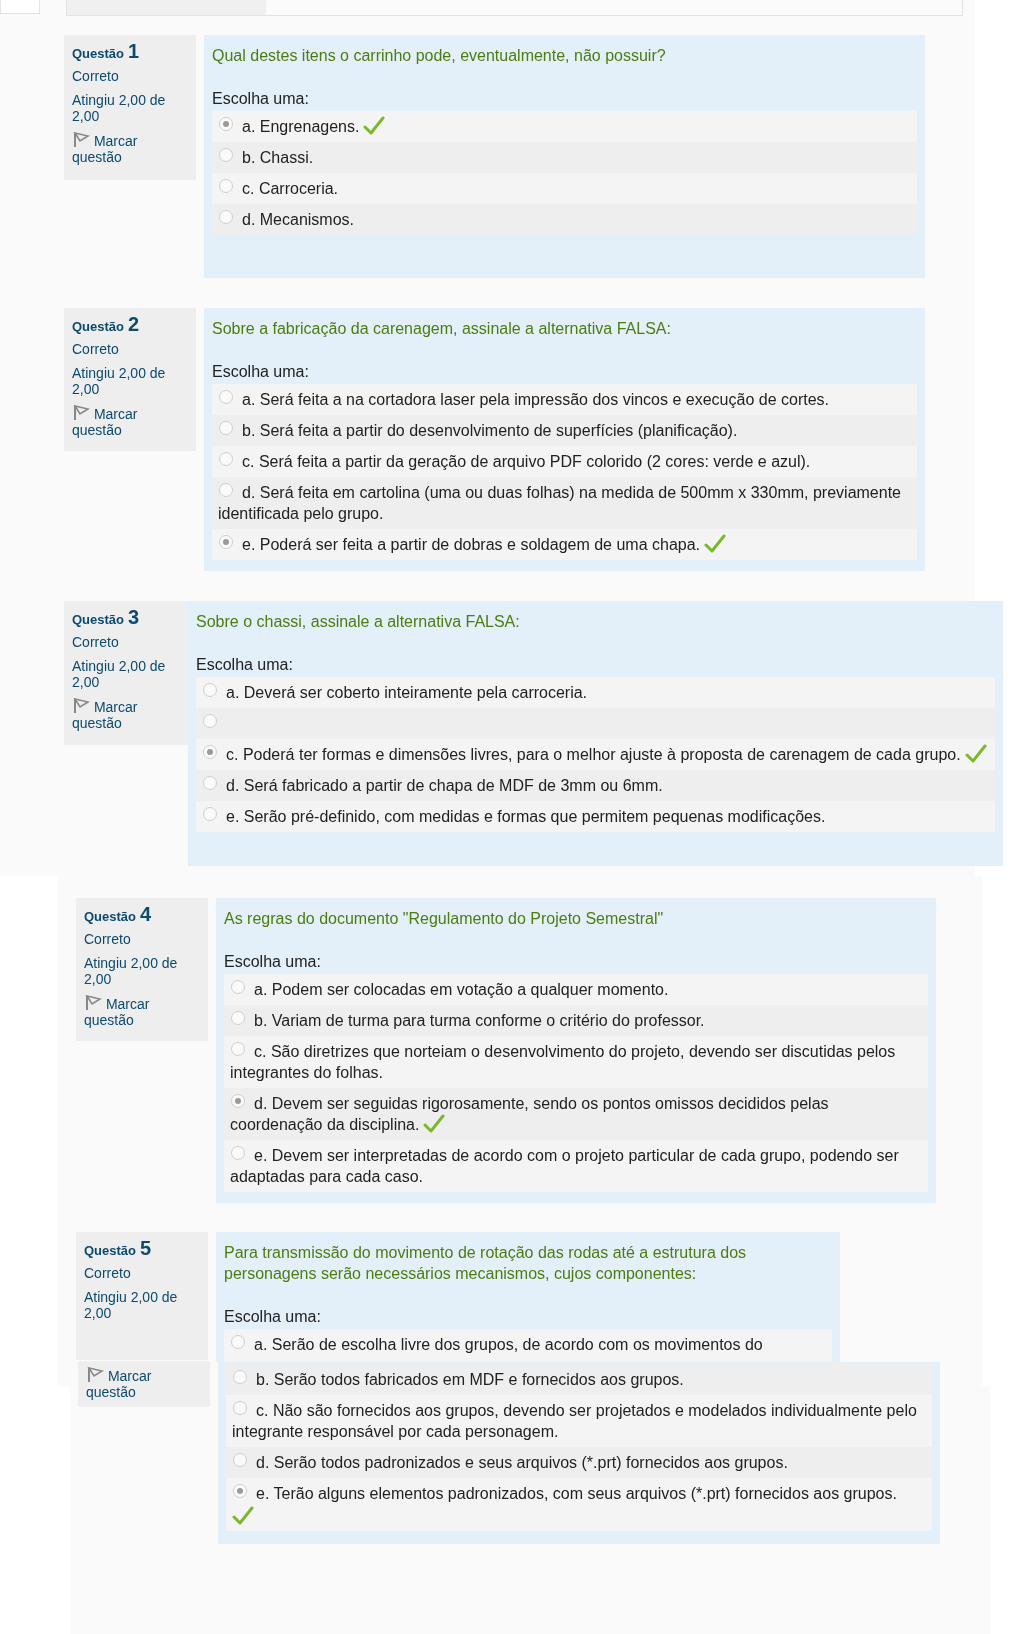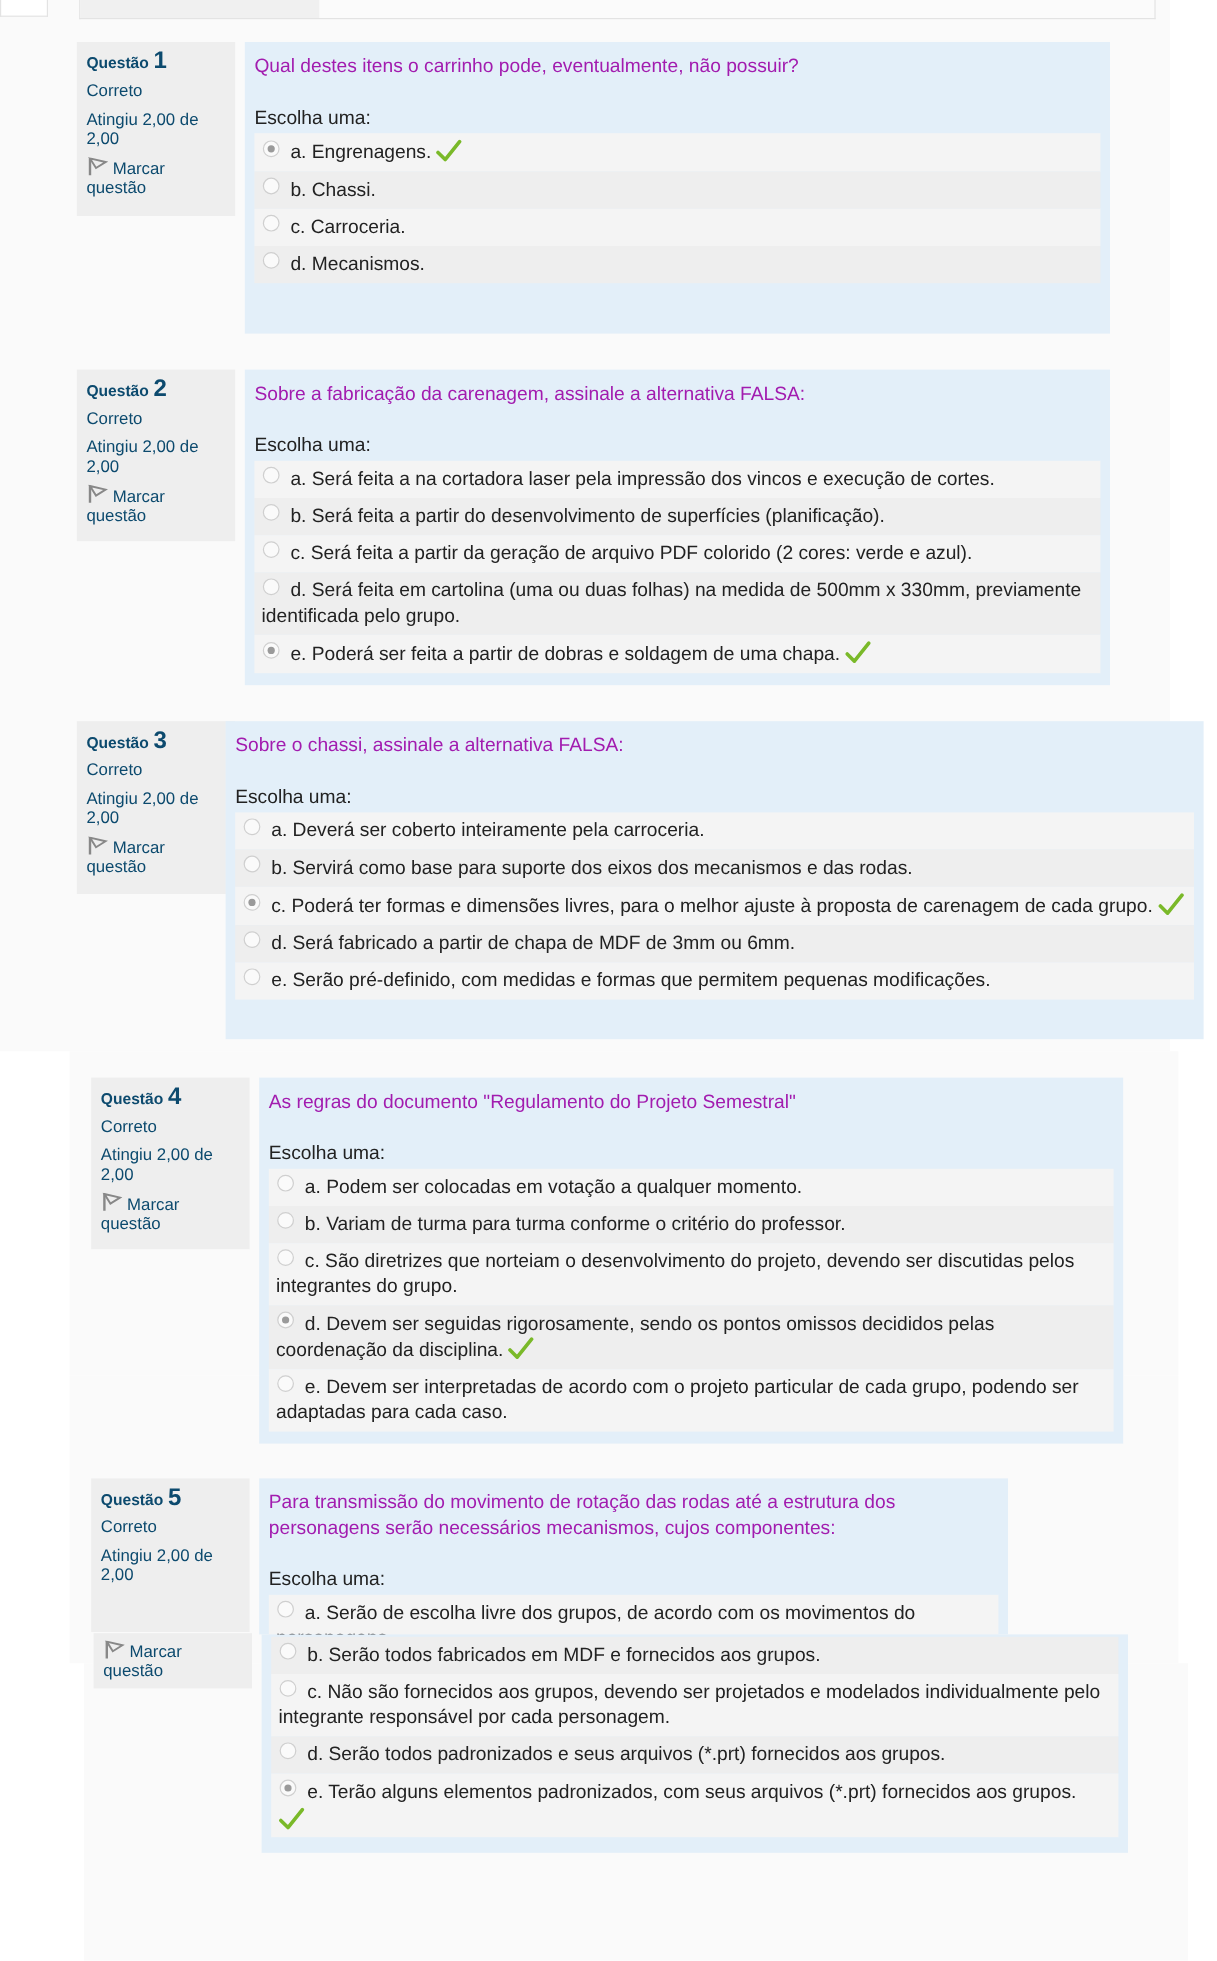--- a/index.html
+++ b/index.html
@@ -18,21 +18,21 @@
 
   .info { position: absolute; background: #eeeeee; padding: 8px 8px; font-size: 14px; line-height: 16px; color: #0c4a6e; }
   .info .qno-label { font-size: 13px; font-weight: bold; }
   .info .qno { font-size: 20px; font-weight: bold; }
   .info .state { margin-top: 6px; }
   .info .grade { margin-top: 8px; }
   .info .flag { margin-top: 8px; }
   .flag-icon { display: inline-block; width: 18px; height: 16px; vertical-align: -2px; }
 
   .content { position: absolute; background: #e3eff9; padding: 10px 8px 12px 8px; }
-  .qtext { font-size: 16px; line-height: 21px; color: #a21caf; }
+  .qtext { font-size: 16px; line-height: 21px; color: #4d7c0f; }
   .prompt { font-size: 16px; line-height: 21px; margin-top: 22px; color: #222; }
 
   .answer { margin-top: 2px; }
   .opt { position: relative; font-size: 16px; line-height: 21px; padding: 5px 6px 5px 6px; color: #222; }
   .opt.odd { background: #f4f4f4; }
   .opt.even { background: #eeeeee; }
   .opt + .opt { margin-top: 0; }
   .radio { display: inline-block; width: 14px; height: 14px; border-radius: 50%; border: 1px solid #cfcfcf; background: #fafafa; vertical-align: 1px; margin-right: 9px; margin-left: 1px; position: relative; }
   .radio.checked::after { content: ""; position: absolute; left: 3px; top: 3px; width: 6px; height: 6px; border-radius: 50%; background: #9a9a9a; }
   .tick { display: inline-block; width: 22px; height: 20px; vertical-align: -4px; margin-left: 4px; }
@@ -112,21 +112,21 @@
         <path d="M3 1 L16 4 L8 9 Z" fill="none" stroke="#888" stroke-width="1.6"></path>
       </svg>
     <span>Marcar</span><br><span>questão</span>
   </div>
 </div>
 <div class="content" style="left:188px; top:601px; width:815px; height:265px;">
   <div class="qtext">Sobre o chassi, assinale a alternativa FALSA:</div>
   <div class="prompt">Escolha uma:</div>
   <div class="answer">
     <div class="opt odd"><span class="radio"></span><span>a. Deverá ser coberto inteiramente pela carroceria.</span></div>
-    <div class="opt even"><span class="radio"></span><span>b. Servirá como base para suporte dos eixos dos mecanismos e das rodas.</span></div>
+    <div class="opt even"><span class="radio"></span></div>
     <div class="opt odd"><span class="radio checked"></span><span>c. Poderá ter formas e dimensões livres, para o melhor ajuste à proposta de carenagem de cada grupo.</span><svg class="tick" viewBox="0 0 22 20">
           <path d="M2 11 L8 17 L20 2" fill="none" stroke="#7ab929" stroke-width="3" stroke-linecap="round" stroke-linejoin="round"></path>
         </svg></div>
     <div class="opt even"><span class="radio"></span><span>d. Será fabricado a partir de chapa de MDF de 3mm ou 6mm.</span></div>
     <div class="opt odd"><span class="radio"></span><span>e. Serão pré-definido, com medidas e formas que permitem pequenas modificações.</span></div>
   </div>
 </div>
 
 <div class="info" style="left:76px; top:898px; width:132px; height:143px;">
   <div><span class="qno-label">Questão</span> <span class="qno">4</span></div>
@@ -139,21 +139,21 @@
       </svg>
     <span>Marcar</span><br><span>questão</span>
   </div>
 </div>
 <div class="content" style="left:216px; top:898px; width:720px; height:305px;">
   <div class="qtext">As regras do documento "Regulamento do Projeto Semestral"</div>
   <div class="prompt">Escolha uma:</div>
   <div class="answer">
     <div class="opt odd"><span class="radio"></span><span>a. Podem ser colocadas em votação a qualquer momento.</span></div>
     <div class="opt even"><span class="radio"></span><span>b. Variam de turma para turma conforme o critério do professor.</span></div>
-    <div class="opt odd"><span class="radio"></span><span>c. São diretrizes que norteiam o desenvolvimento do projeto, devendo ser discutidas pelos integrantes do grupo.</span></div>
+    <div class="opt odd"><span class="radio"></span><span>c. São diretrizes que norteiam o desenvolvimento do projeto, devendo ser discutidas pelos integrantes do folhas.</span></div>
     <div class="opt even"><span class="radio checked"></span><span>d. Devem ser seguidas rigorosamente, sendo os pontos omissos decididos pelas coordenação da disciplina.</span><svg class="tick" viewBox="0 0 22 20">
           <path d="M2 11 L8 17 L20 2" fill="none" stroke="#7ab929" stroke-width="3" stroke-linecap="round" stroke-linejoin="round"></path>
         </svg></div>
     <div class="opt odd"><span class="radio"></span><span>e. Devem ser interpretadas de acordo com o projeto particular de cada grupo, podendo ser adaptadas para cada caso.</span></div>
   </div>
 </div>
 
 <div class="info" style="left:76px; top:1232px; width:132px; height:128px;">
   <div><span class="qno-label">Questão</span> <span class="qno">5</span></div>
   <div class="state">Correto</div>

